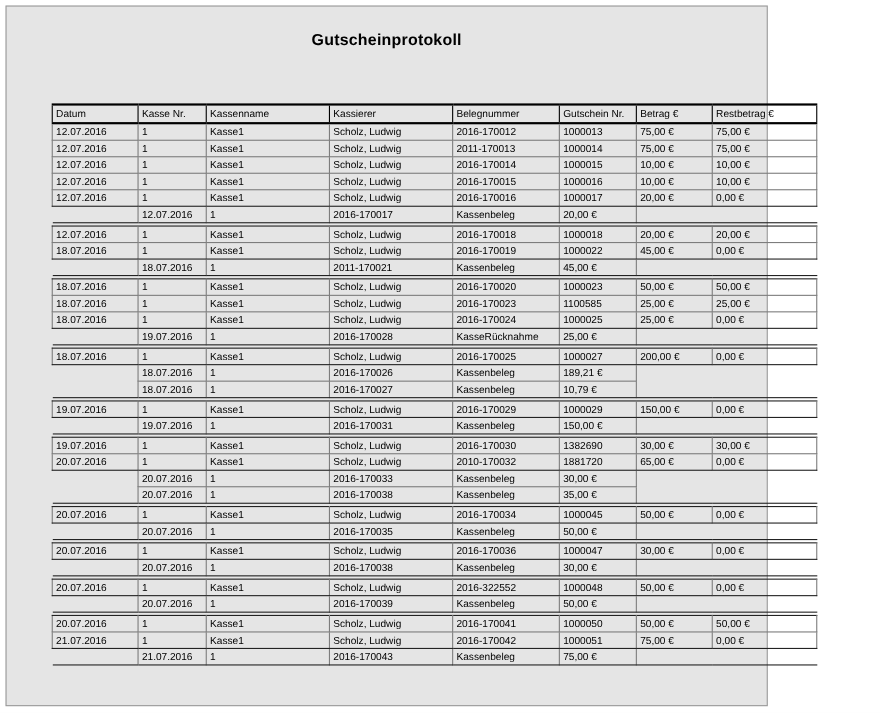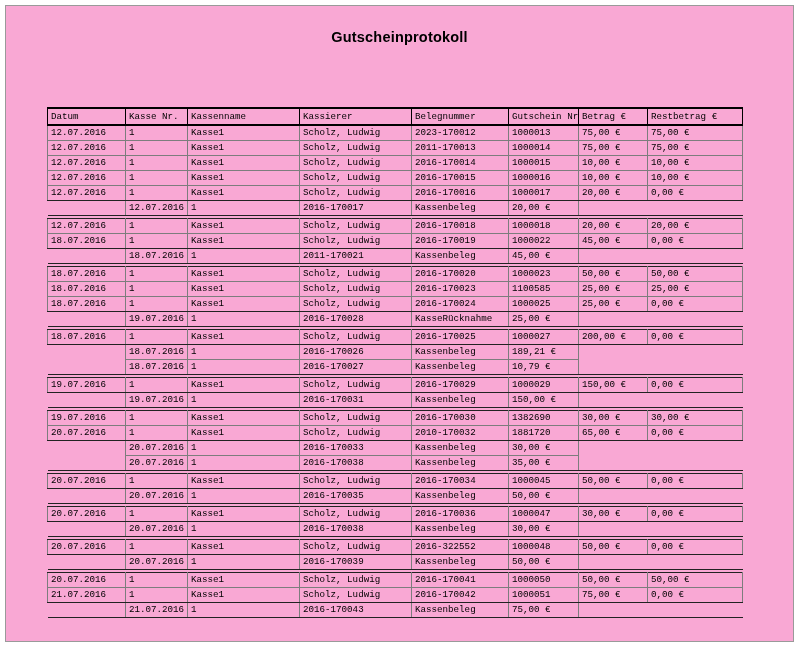--- a/index.html
+++ b/index.html
@@ -12,42 +12,41 @@
     width: 800px;
     height: 648px;
     font-family: "Liberation Sans", sans-serif;
     color: #000000;
     overflow: hidden;
   }
   #page {
     position: absolute;
     left: 5px;
     top: 5px;
-    width: 789px;
+    width: 693px;
     height: 637px;
     border: 1px solid #9a9a9a;
     box-sizing: border-box;
-    background: #f9a8d4;
+    background: #e5e5e5;
   }
   #title {
     position: absolute;
     left: 0;
     top: 23px;
     width: 100%;
     text-align: center;
     font-size: 14.5px;
     font-weight: bold;
     letter-spacing: 0.2px;
   }
   #table-wrap {
     position: absolute;
     left: 41px;
-    top: 101px;
+    top: 88px;
     width: 695px;
-    font-family: Liberation Mono, monospace;
   }
   table.proto {
     border-collapse: collapse;
     table-layout: fixed;
     width: 695px;
     font-size: 9.2px;
   }
   table.proto td, table.proto th {
     padding: 0 0 0 3px;
     margin: 0;
@@ -133,21 +132,21 @@
             <td>Betrag €</td>
             <td>Restbetrag €</td>
           </tr>
       </thead>
       <tbody id="tbody">
           <tr class="main">
             <td>12.07.2016</td>
             <td>1</td>
             <td>Kasse1</td>
             <td>Scholz, Ludwig</td>
-            <td>2023-170012</td>
+            <td>2016-170012</td>
             <td>1000013</td>
             <td>75,00 €</td>
             <td>75,00 €</td>
           </tr>
           <tr class="main">
             <td>12.07.2016</td>
             <td>1</td>
             <td>Kasse1</td>
             <td>Scholz, Ludwig</td>
             <td>2011-170013</td>

